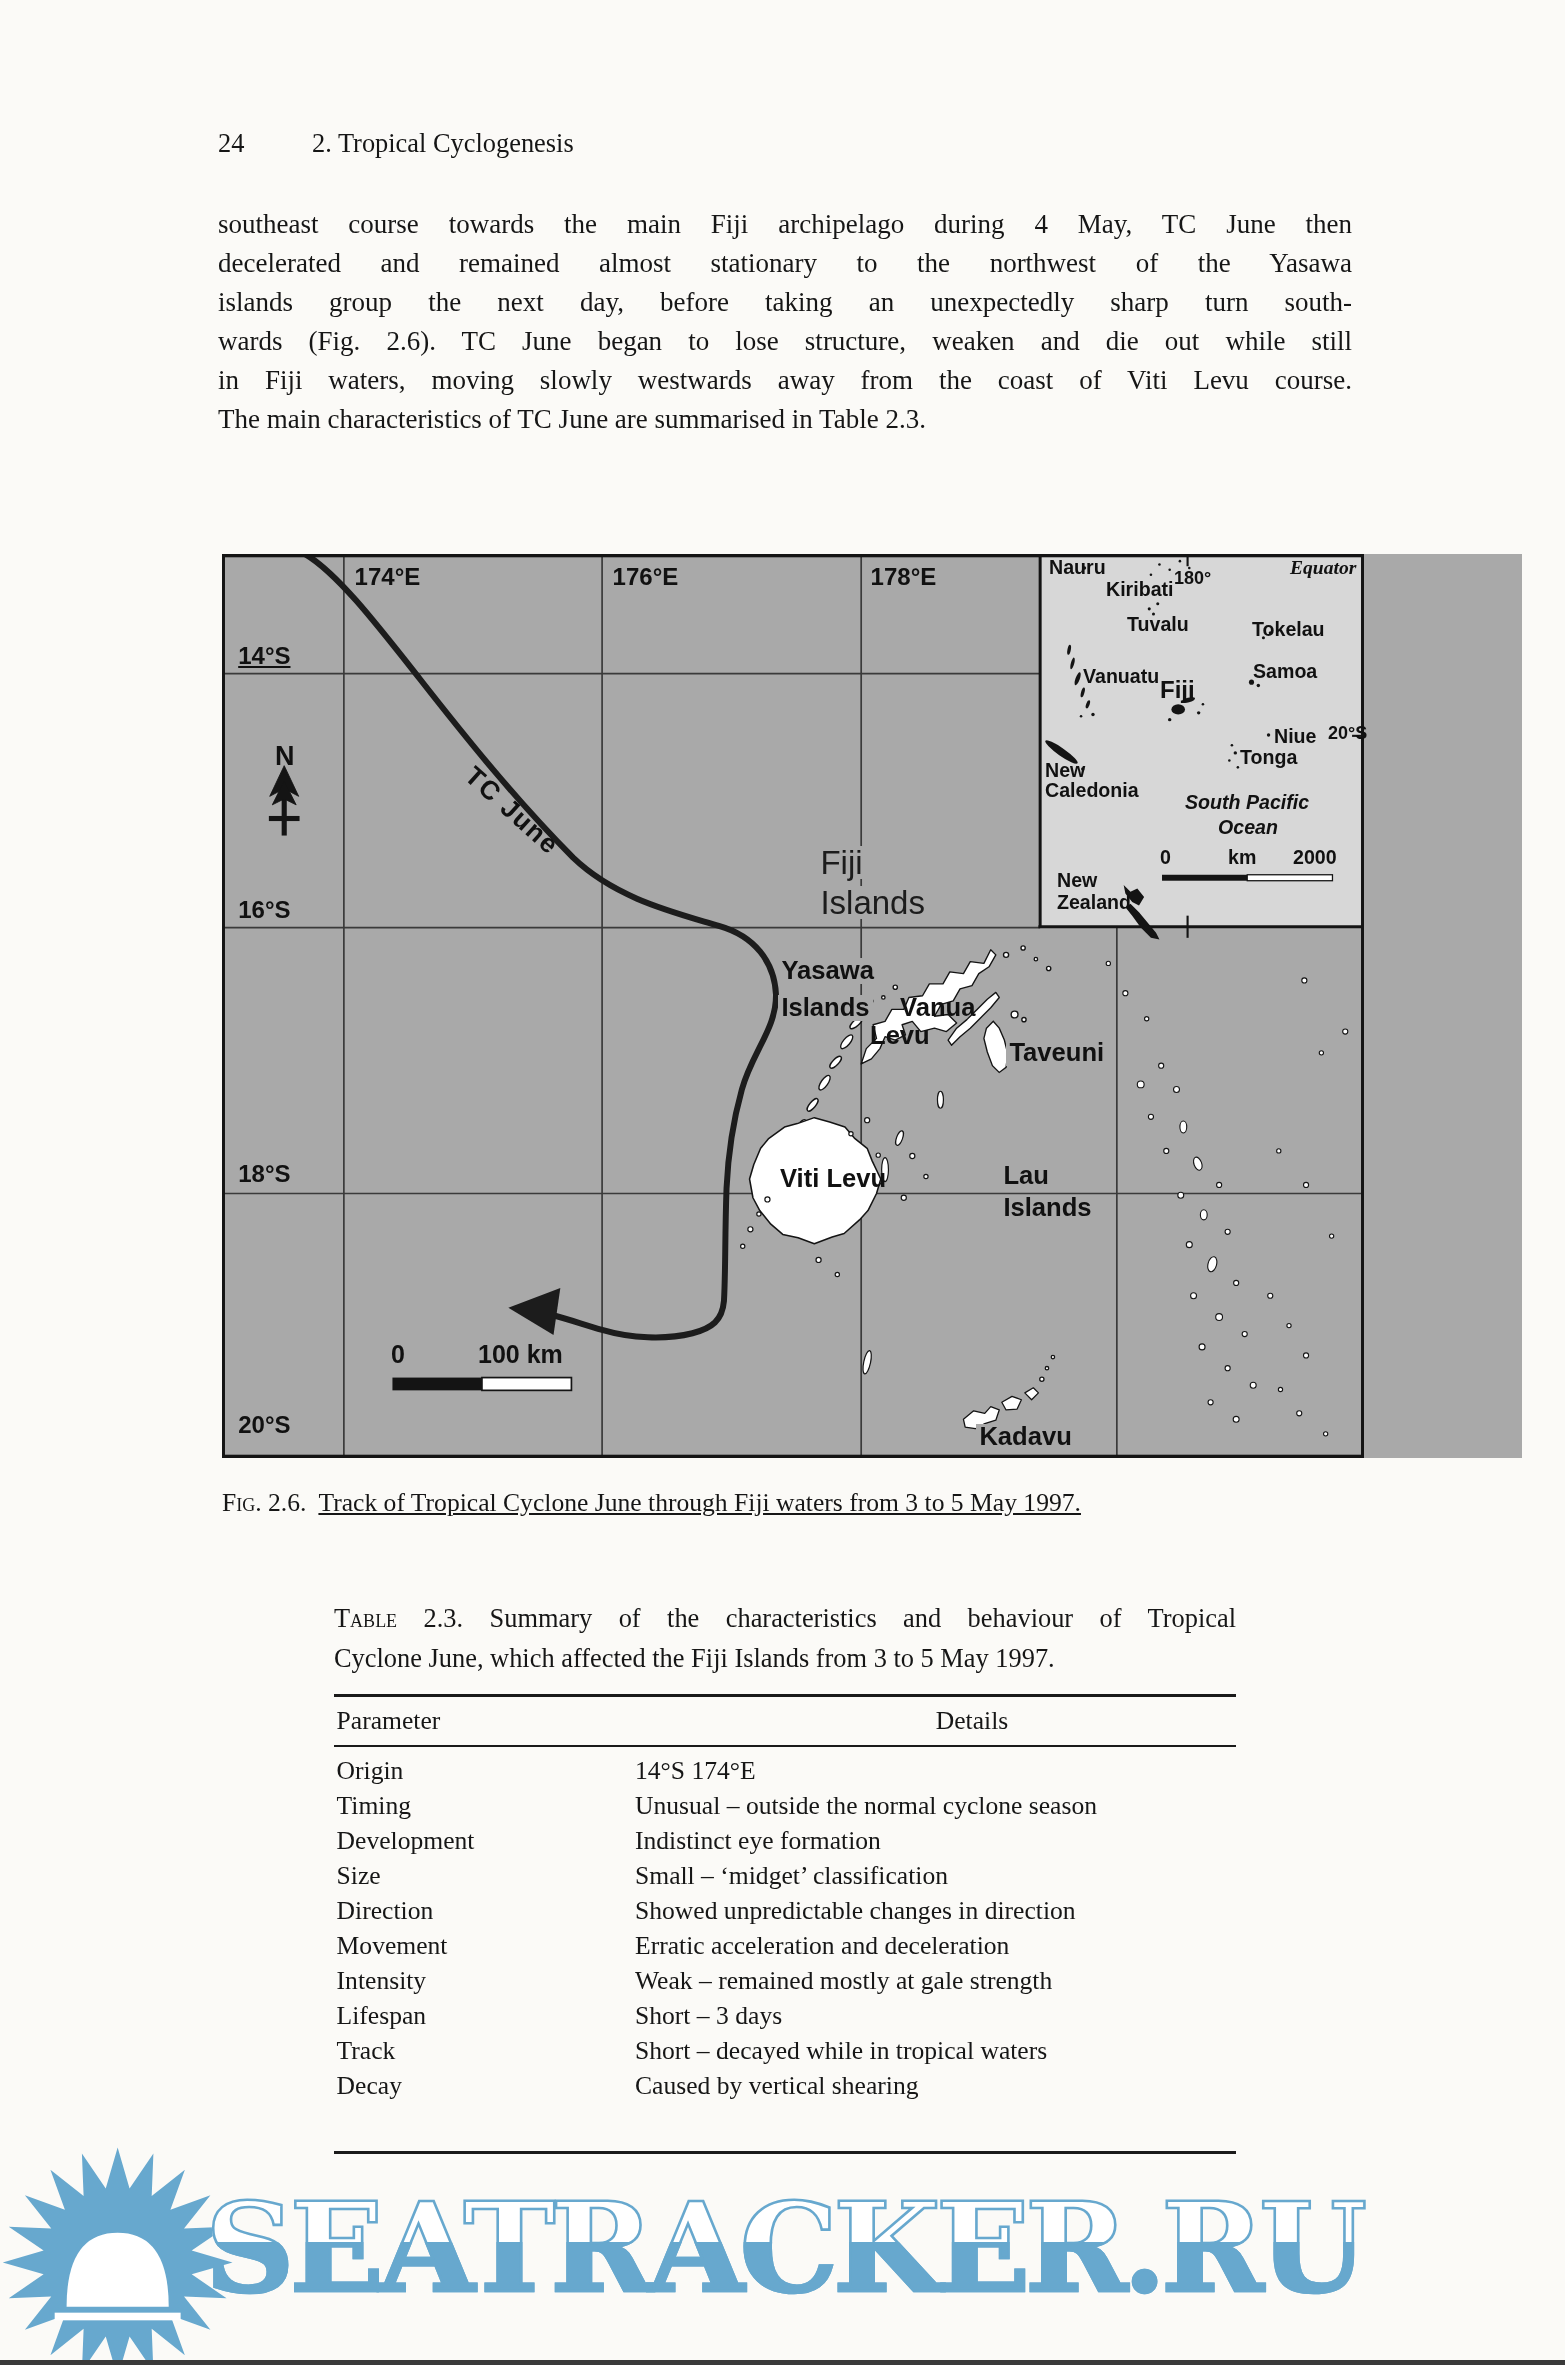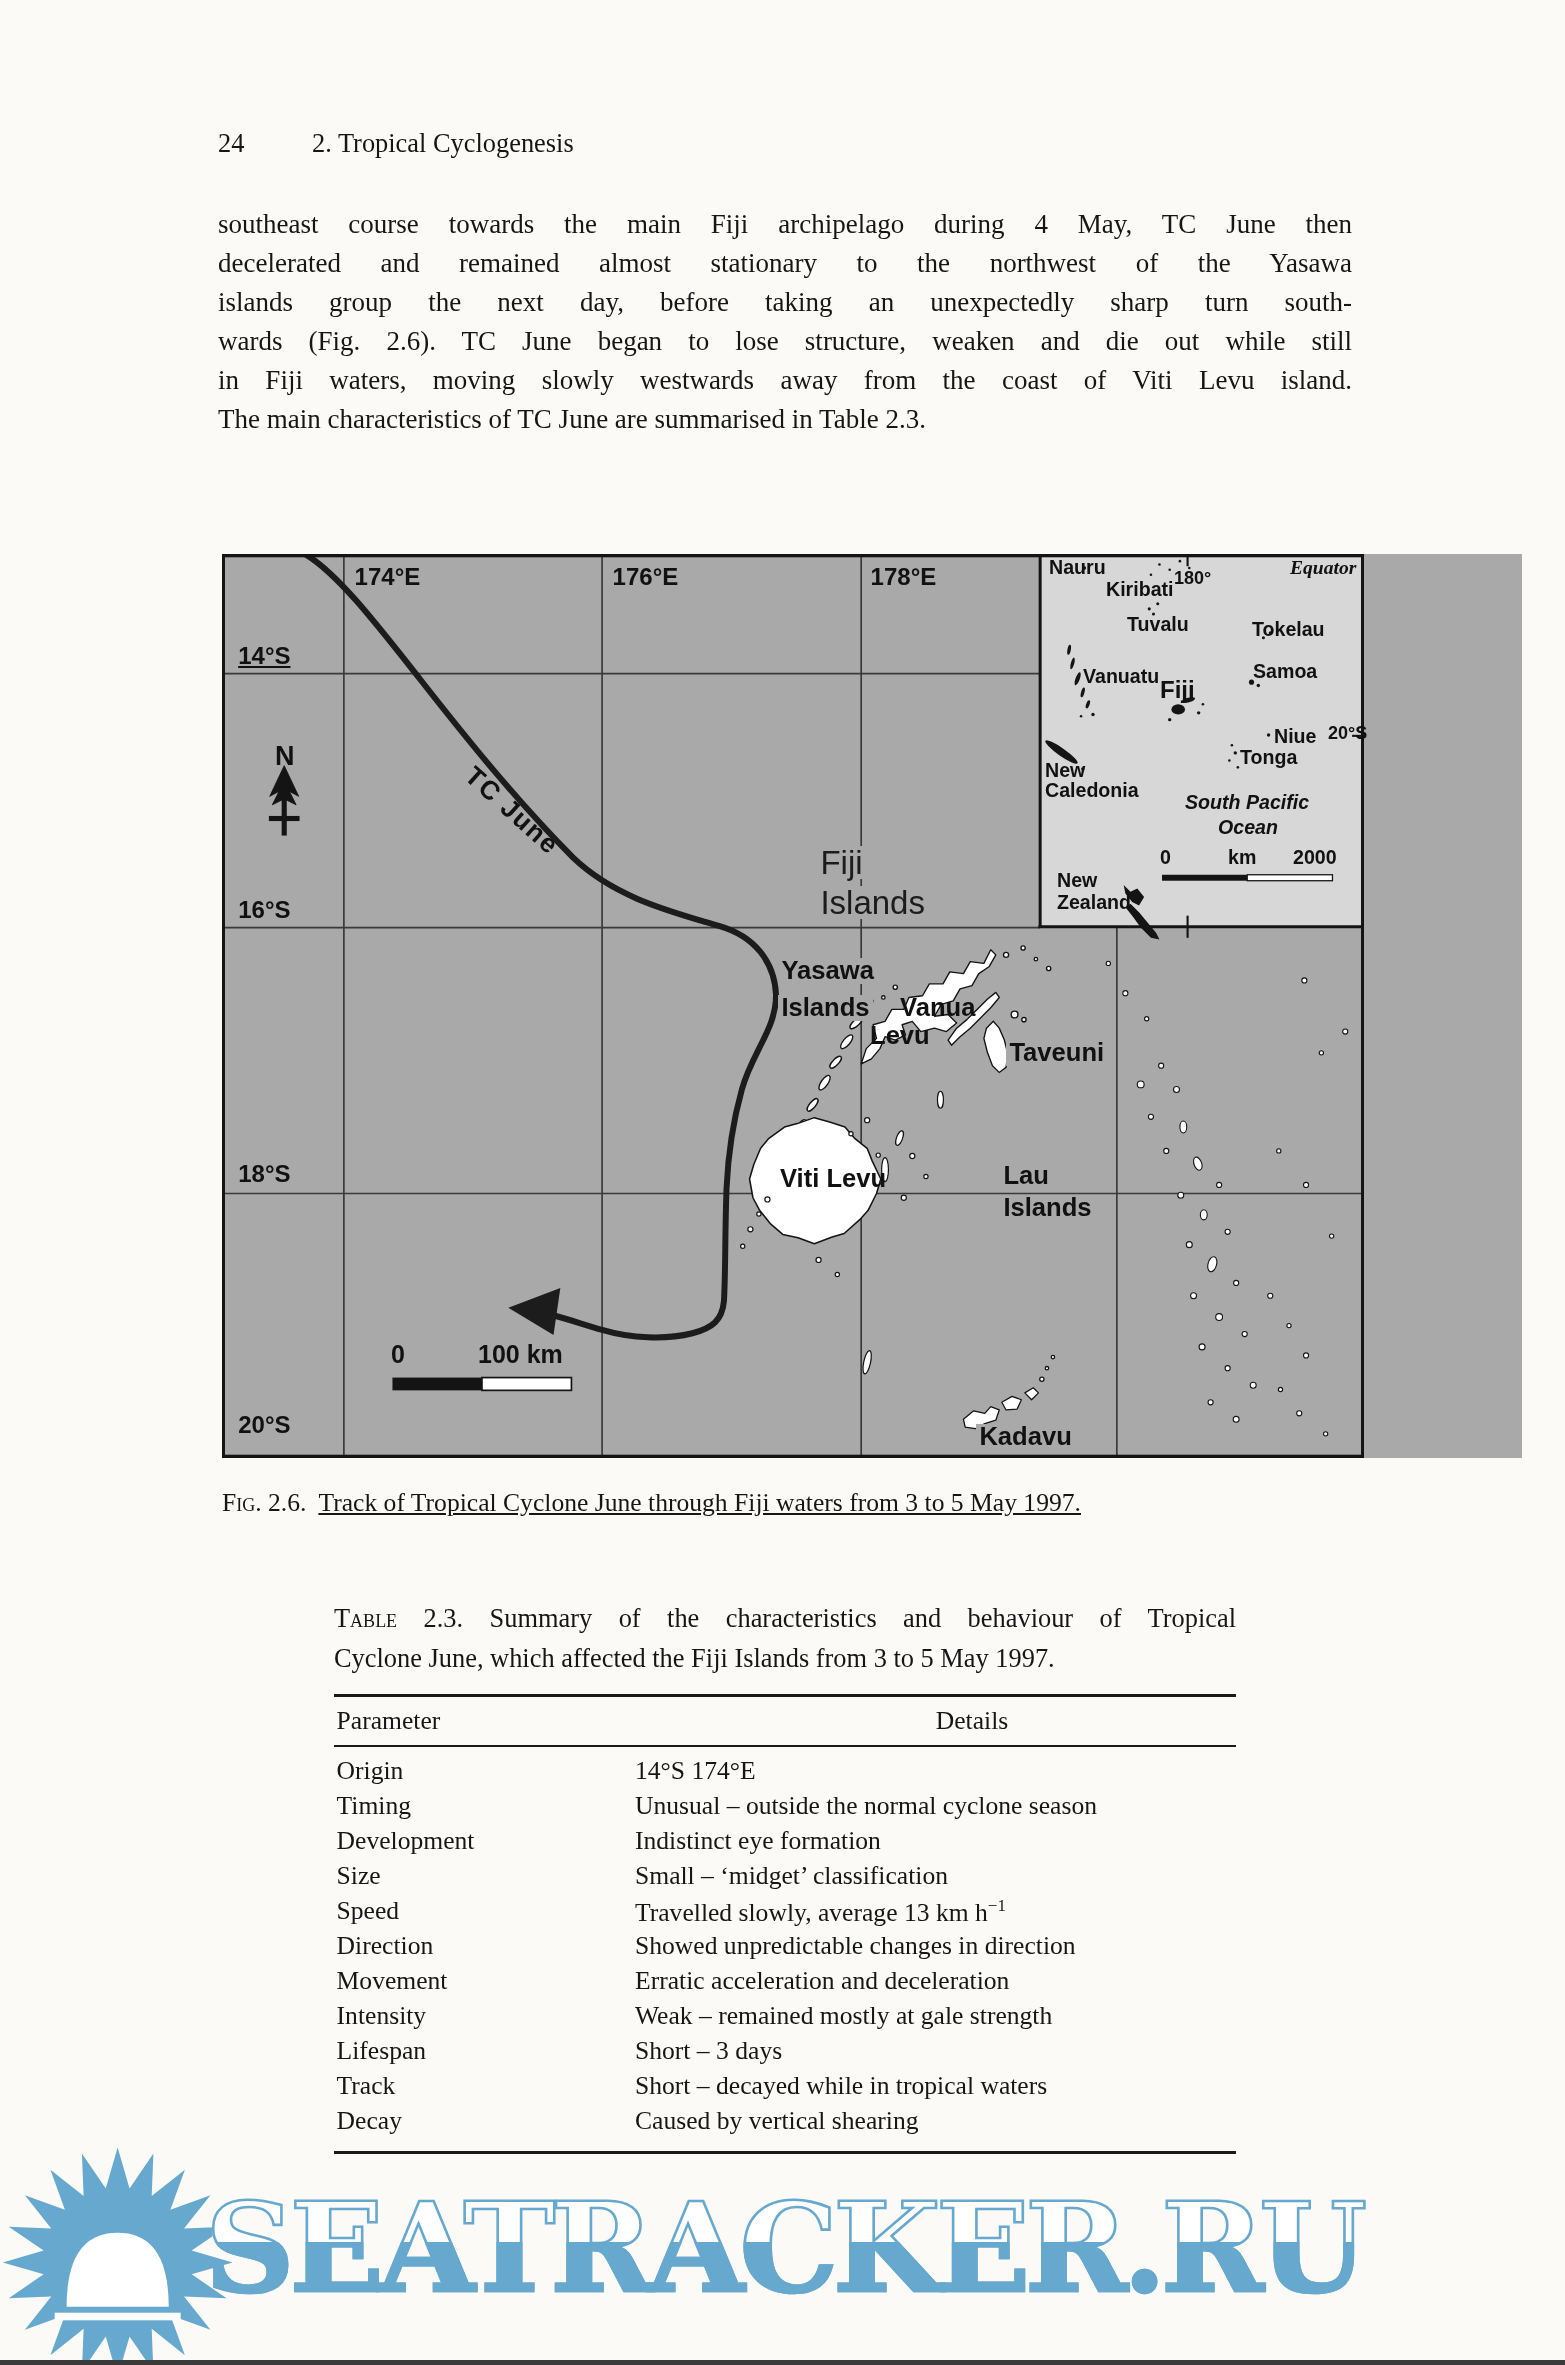--- a/index.html
+++ b/index.html
@@ -69,21 +69,21 @@
 <div class="page">
 
   <span class="abs pagenum">24</span>
   <span class="abs runhead">2. Tropical Cyclogenesis</span>
 
   <div class="abs para">
     <div class="pline">southeast course towards the main Fiji archipelago during 4 May, TC June then</div>
     <div class="pline">decelerated and remained almost stationary to the northwest of the Yasawa</div>
     <div class="pline">islands group the next day, before taking an unexpectedly sharp turn south-</div>
     <div class="pline">wards (Fig. 2.6). TC June began to lose structure, weaken and die out while still</div>
-    <div class="pline">in Fiji waters, moving slowly westwards away from the coast of Viti Levu island.</div>
+    <div class="pline">in Fiji waters, moving slowly westwards away from the coast of Viti Levu course.</div>
     <div class="pline last">The main characteristics of TC June are summarised in Table 2.3.</div>
   </div>
 
   <div class="abs map">
     <svg width="1142" height="904" viewBox="0 0 1340 1060">
 
       <g stroke="#3a3a3a" stroke-width="2">
         <line x1="143" y1="0" x2="143" y2="1060"></line>
         <line x1="446" y1="0" x2="446" y2="1060"></line>
         <line x1="750" y1="0" x2="750" y2="1060"></line>
@@ -344,24 +344,20 @@
         </div>
         <div class="trow">
           <span class="tparam">Development</span>
           <span class="tdetail">Indistinct eye formation</span>
         </div>
         <div class="trow">
           <span class="tparam">Size</span>
           <span class="tdetail">Small – ‘midget’ classification</span>
         </div>
         <div class="trow">
-          <span class="tparam">Speed</span>
-          <span class="tdetail">Travelled slowly, average 13 km h<sup>−1</sup></span>
-        </div>
-        <div class="trow">
           <span class="tparam">Direction</span>
           <span class="tdetail">Showed unpredictable changes in direction</span>
         </div>
         <div class="trow">
           <span class="tparam">Movement</span>
           <span class="tdetail">Erratic acceleration and deceleration</span>
         </div>
         <div class="trow">
           <span class="tparam">Intensity</span>
           <span class="tdetail">Weak – remained mostly at gale strength</span>

